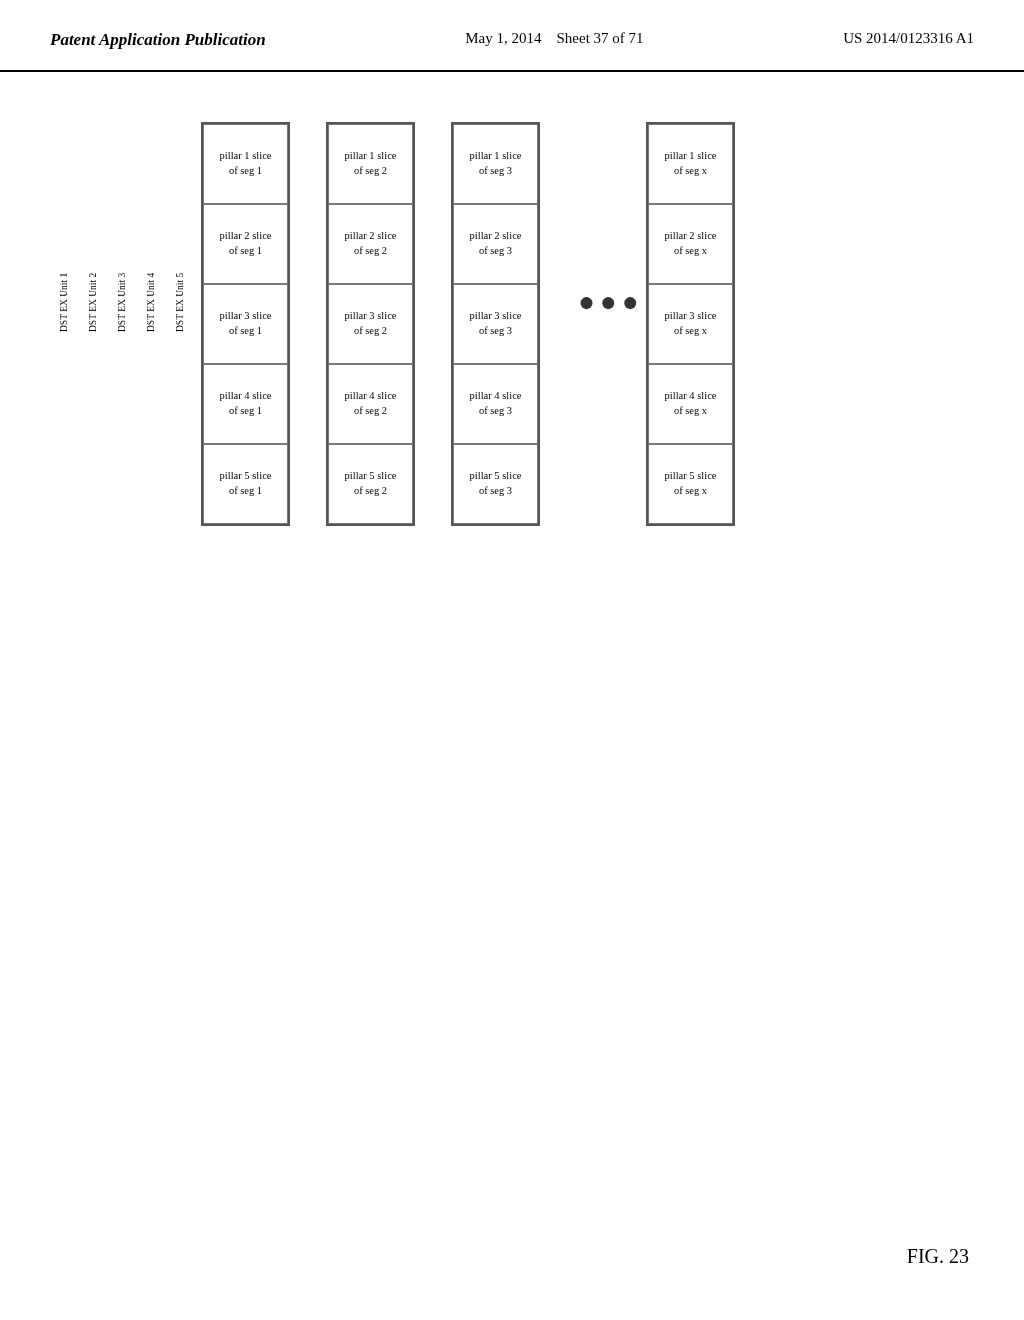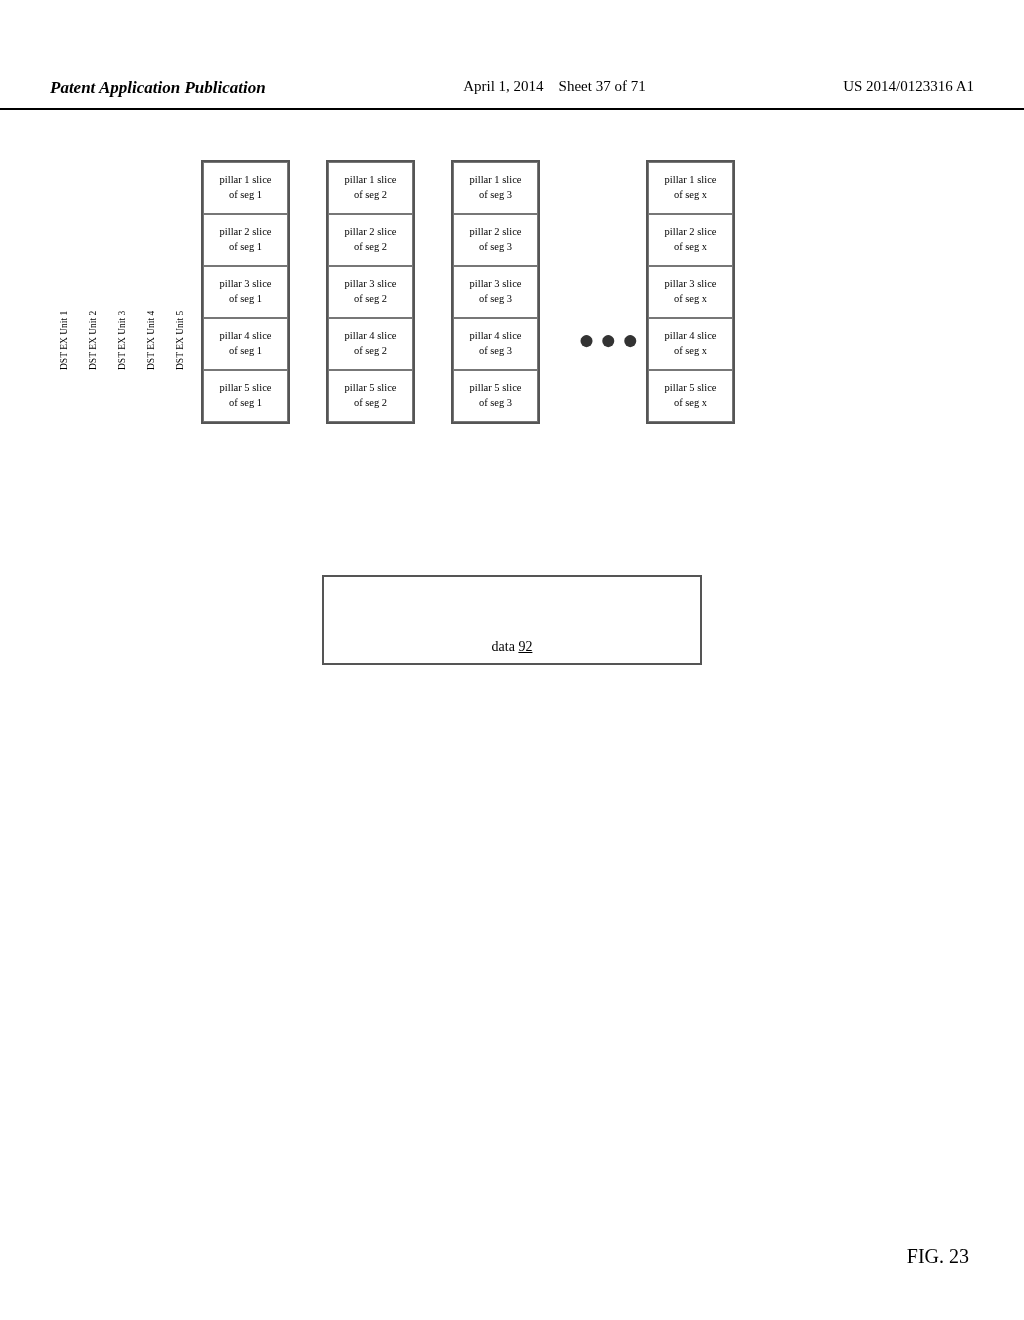--- a/index.html
+++ b/index.html
@@ -10,24 +10,23 @@
       font-family: 'Times New Roman', Times, serif;
       position: relative;
       overflow: hidden;
     }
 
     
     .header {
       display: flex;
       justify-content: space-between;
       align-items: flex-start;
-      padding: 30px 50px 10px 50px;
+      padding: 30px 50px 20px 50px;
       border-bottom: 2px solid #000;
       margin-bottom: 10px;
-      margin-top: 48px;
     }
     .header-left {
       font-size: 17px;
       font-weight: bold;
       font-style: italic;
     }
     .header-center {
       font-size: 15px;
       text-align: center;
     }
@@ -70,21 +69,21 @@
       margin-right: 18px;
     }
 
     .pillar-row {
       display: flex;
       flex-direction: row;
     }
 
     .pillar-box {
       width: 85px;
-      height: 52px;
+      height: 80px;
       border: 1px solid #777;
       display: flex;
       align-items: center;
       justify-content: center;
       text-align: center;
       font-size: 10.5px;
       line-height: 1.4;
       padding: 3px;
     }
 
@@ -170,21 +169,21 @@
     }
   </style>
 </head>
 <body>
 
 <div class="header">
   <div class="header-left">
     <span>Patent Application Publication</span>
   </div>
   <div class="header-center">
-    <span>April 1, 2014</span>&nbsp;&nbsp;&nbsp;
+    <span>May 1, 2014</span>&nbsp;&nbsp;&nbsp;
     <span>Sheet 37 of 71</span>
   </div>
   <div class="header-right">
     <span>US 2014/0123316 A1</span>
   </div>
 </div>
 
 <div class="main">
   <div class="top-section">
 
@@ -281,24 +280,19 @@
             <div class="pillar-box">pillar 5 slice<br>of seg x</div>
           </div>
         </div>
       </div>
 
     </div>
   </div>
 
   <div class="lower-section">
 
-    <div class="data-box">
-      <span class="data-label">
-        <span>data</span>&nbsp;<span style="text-decoration:underline;">92</span>
-      </span>
-    </div>
   </div>
 
 </div>
 
 <div class="fig-label">
   <span>FIG. 23</span>
 </div>
 
 </body></html>

